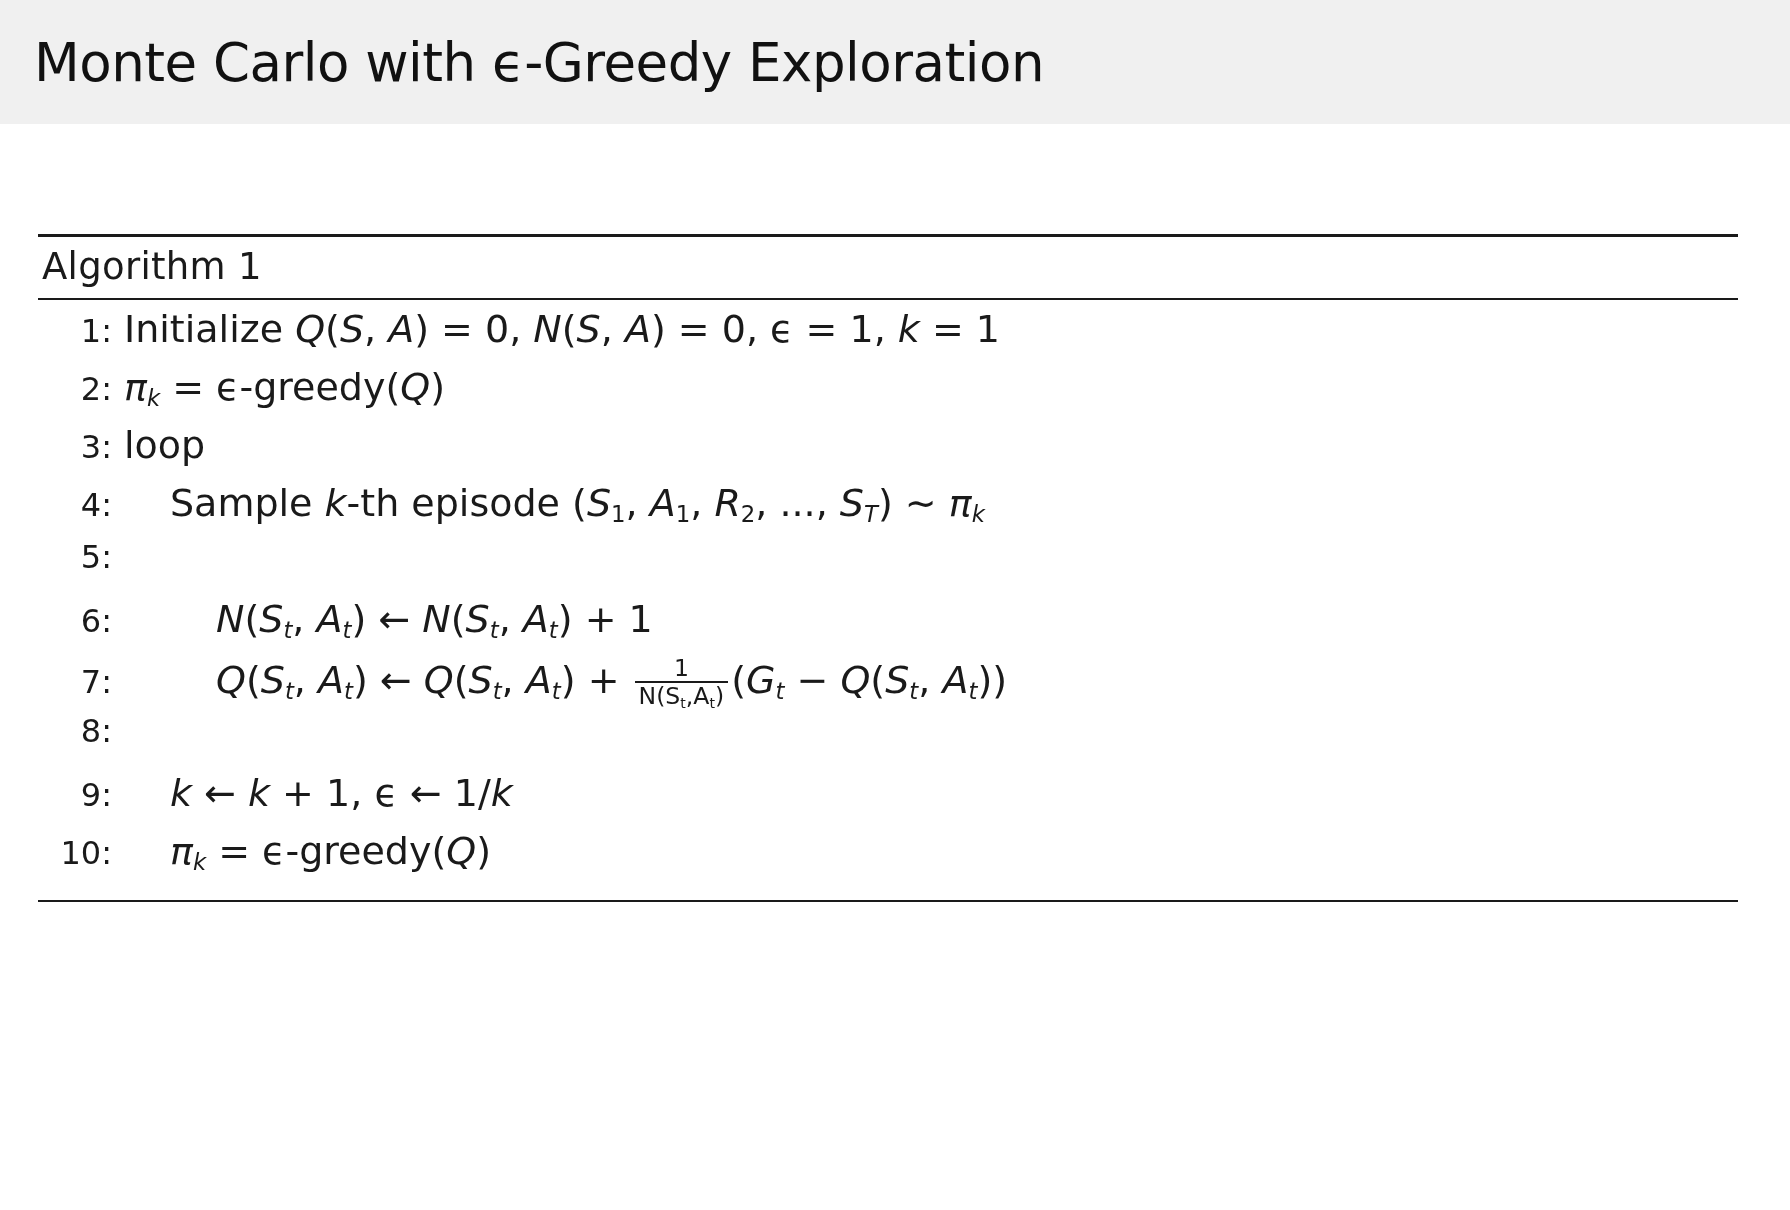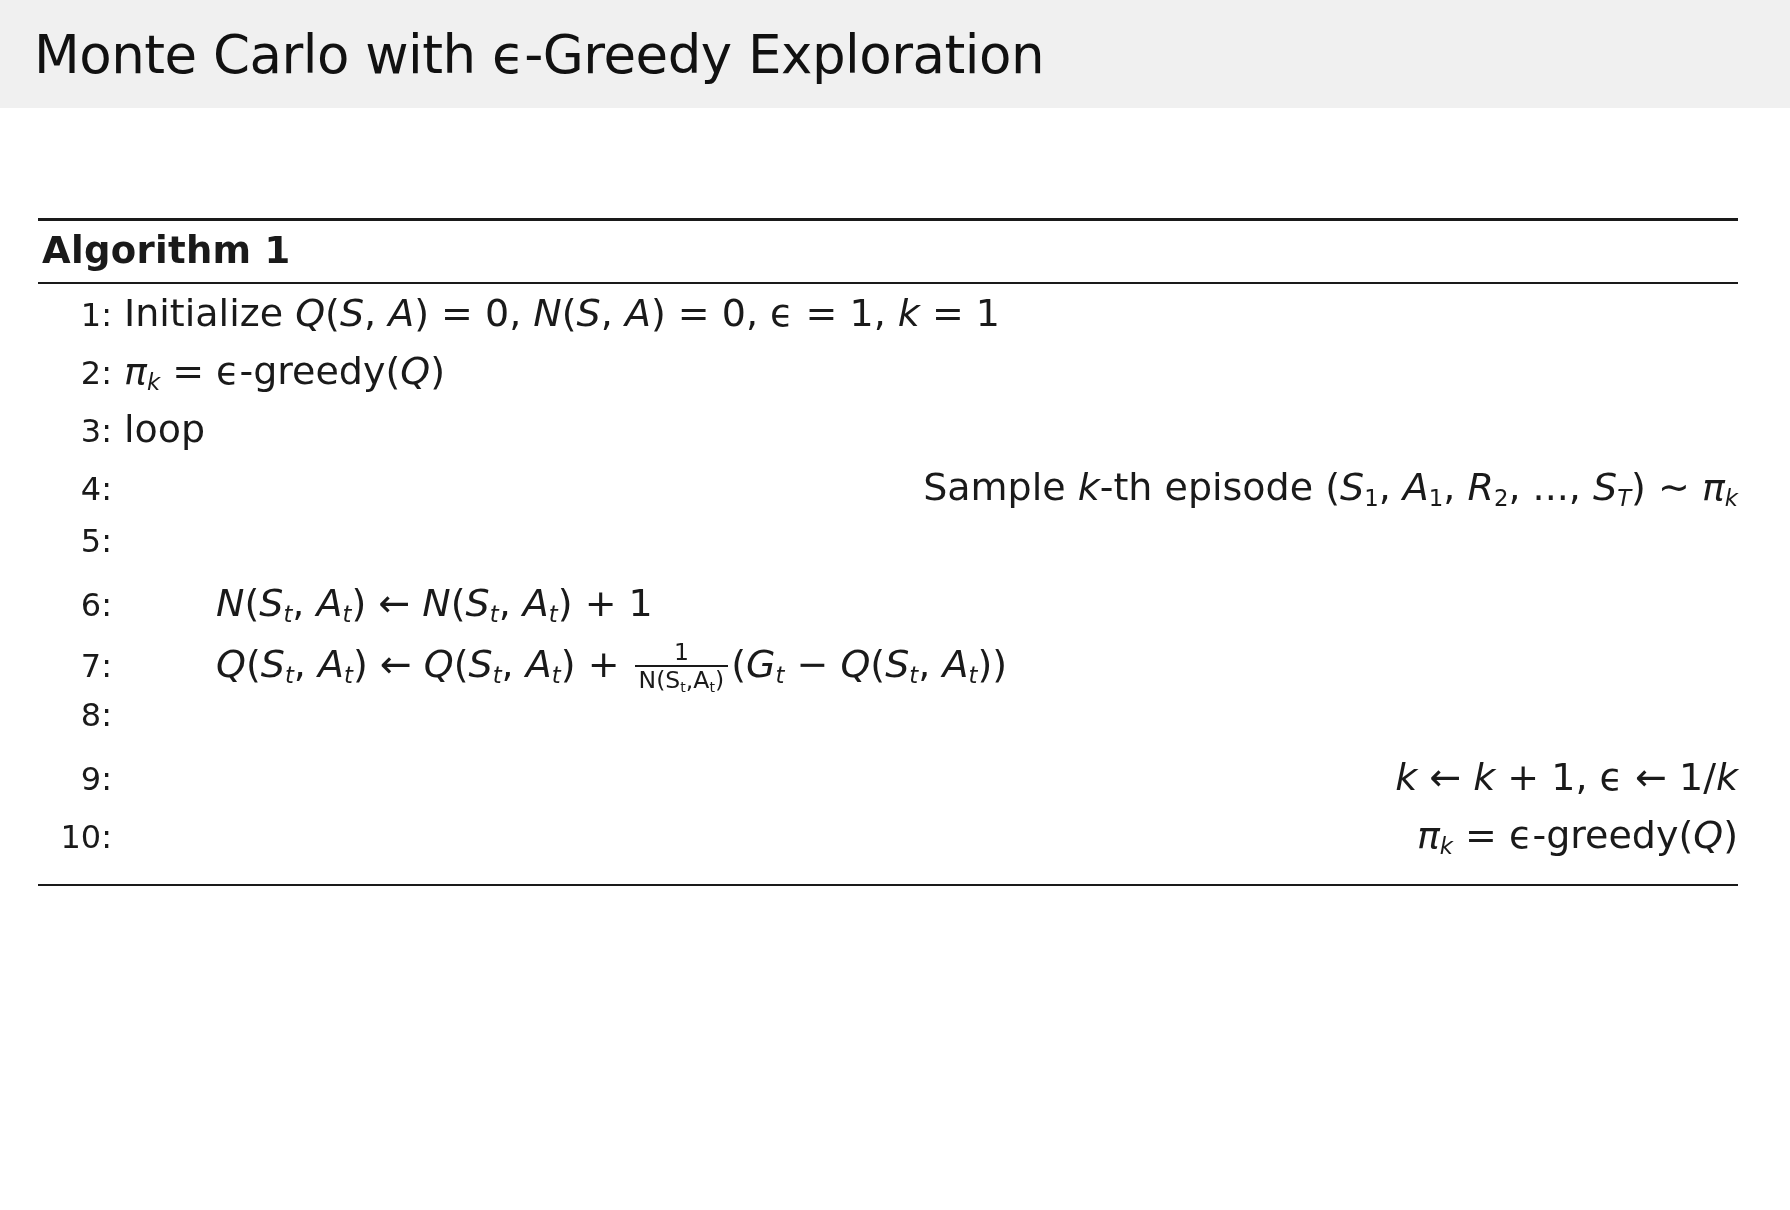--- a/index.html
+++ b/index.html
@@ -14,21 +14,21 @@
     color: #1a1a1a;
     overflow: hidden;
   }
   .slide {
     position: relative;
     width: 1790px;
     height: 1210px;
     box-sizing: border-box;
   }
   .title-bar {
-    height: 108px;
+    height: 124px;
     background: #f0f0f0;
     display: flex;
     align-items: center;
     padding-left: 34px;
     box-sizing: border-box;
   }
   .slide-title {
     font-size: 53px;
     font-weight: 400;
     color: #111111;
@@ -42,21 +42,21 @@
     border-top: 3px solid #1a1a1a;
   }
   .rule-mid {
     border-top: 2px solid #1a1a1a;
   }
   .rule-bot {
     border-top: 2px solid #1a1a1a;
   }
   .algo-head {
     font-size: 37px;
-    font-weight: 700;
+    font-weight: 400;
     padding: 8px 0 10px 4px;
     letter-spacing: 0.3px;
   }
   .algo-body {
     padding: 8px 0 12px 0;
   }
   .line {
     display: flex;
     align-items: baseline;
     min-height: 58px;
@@ -69,21 +69,21 @@
     flex: 0 0 86px;
     font-size: 32px;
     padding-right: 12px;
     box-sizing: border-box;
     color: #1a1a1a;
   }
   .txt {
     flex: 1 1 auto;
     white-space: nowrap;
   }
-  .ind1 { padding-left: 46px; text-align: right; }
+  .ind1 { padding-left: 46px; }
   .ind2 { padding-left: 92px; }
   .kw { font-weight: 400; }
   .mathvar {
     font-style: italic;
     font-family: "DejaVu Sans", sans-serif;
   }
   sub {
     font-size: 0.6em;
     vertical-align: -0.25em;
   }

